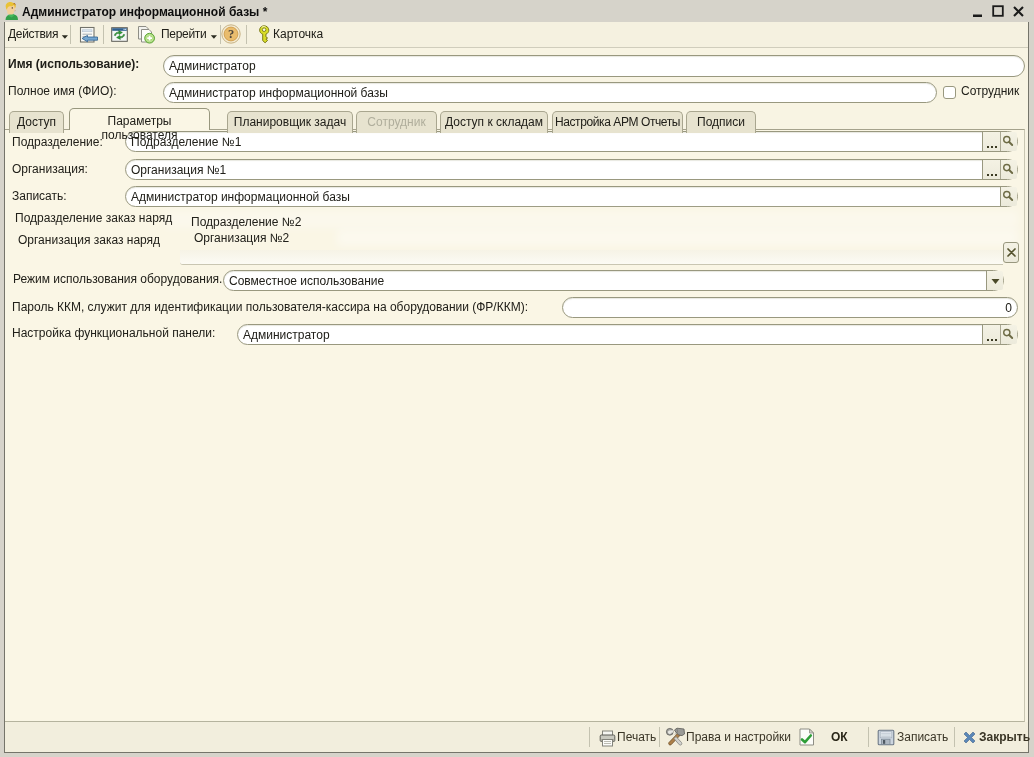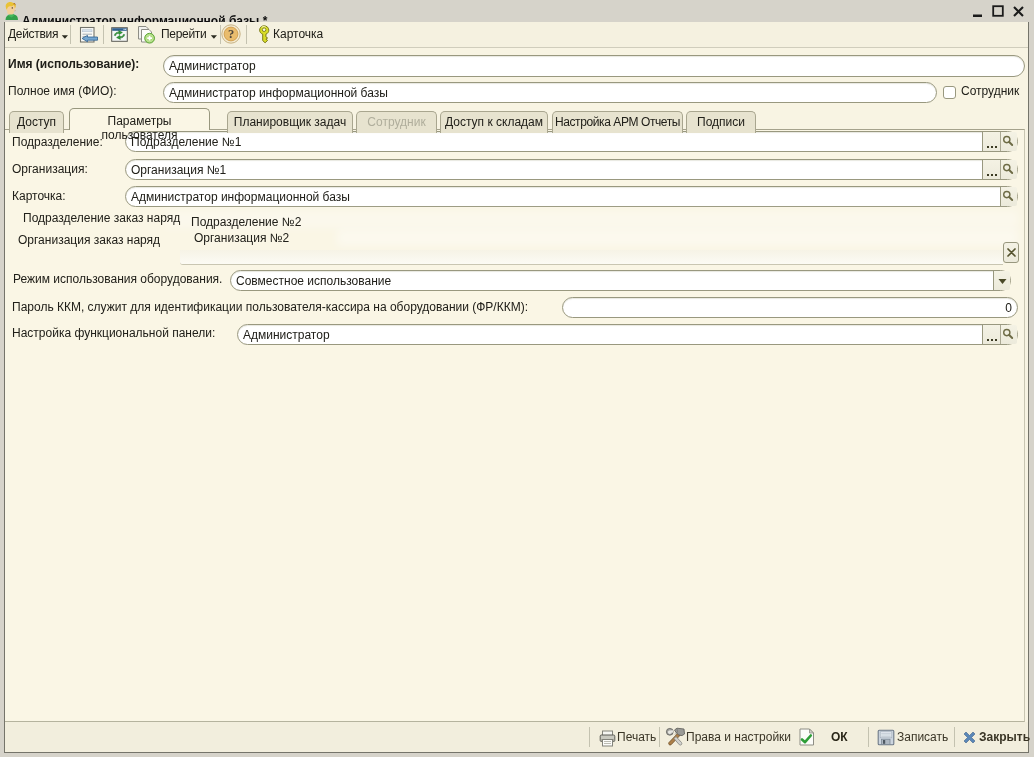--- a/index.html
+++ b/index.html
@@ -44,21 +44,21 @@
 <div class="abs" id="titlebar"></div>
 <svg class="abs" style="left:3px;top:1px" width="17" height="20" viewBox="0 0 17 20">
   <path d="M2.5 19 C2.5 15.5 4.5 13.5 8 13.2 L10.5 13.2 C13.5 13.7 15 15.5 15 19 Z" fill="#34a04a"></path>
   <path d="M5 14.5 L7 12.5 L10 12.5 L11 14.5 L8.6 16.5 Z" fill="#45b85c"></path>
   <path d="M12.2 8.5 C13 5 11.5 2.2 8.3 1.6 C5.2 1 3.2 3 3 5.5 C2.8 7.8 3.6 9.5 4.4 10.3 L4.2 12.2 L6 13.4 L9.5 13.6 L10.9 11.8 L10.8 10.2 Z" fill="#f3cf9a"></path>
   <path d="M8.6 1.2 C4.8 0.4 2.6 3 2.7 5.4 C2.8 7 3.4 8 3.9 8.6 C4.4 7.6 4.2 6.6 5.4 5.8 C6.6 5 8.2 5.6 9.2 5.2 C10.2 4.8 10.4 4 10.4 4 C11.3 4.6 11.7 5.6 11.7 7.2 C12.3 6.6 12.6 6.2 12.8 5.4 C13 3.4 11.4 1.8 8.6 1.2 Z" fill="#e9c235"></path>
   <path d="M10.4 3.4 C11.6 2.8 12.6 3.6 12.8 4.8 C13 3.6 12.2 2.2 10.8 2 Z" fill="#a8601c"></path>
   <circle cx="9.3" cy="6.9" r="0.7" fill="#3a2c18"></circle>
   <path d="M11.9 9.3 L12.4 9.8 L11.7 10.2" stroke="#c89060" stroke-width="0.7" fill="none"></path>
 </svg>
-<div class="abs" style="left:22px;top:5px;font-weight:bold;font-size:12px;color:#0d0d0d;margin-top:9px;">Администратор информационной базы *</div>
+<div class="abs" style="left:22px;top:5px;font-weight:bold;font-size:12px;color:#0d0d0d;">Администратор информационной базы *</div>
 <svg class="abs" style="left:968px;top:3px" width="62" height="16" viewBox="0 0 62 16">
   <rect x="5" y="11.5" width="9" height="2.5" fill="#1b1b1b"></rect>
   <rect x="25.2" y="3.2" width="9.6" height="9.6" fill="none" stroke="#1b1b1b" stroke-width="1.8"></rect>
   <path d="M46 4 L55 13 M55 4 L46 13" stroke="#1b1b1b" stroke-width="2.1"></path>
 </svg>
 
 <div class="abs" id="toolbar"></div>
 <div class="abs" style="left:8px;top:27px;letter-spacing:-0.3px;">Действия</div>
 <svg class="abs" style="left:61px;top:34px" width="8" height="6" viewBox="0 0 8 6">
     <path d="M0.8 1.2 L7 1.2 L3.9 4.8 Z" fill="#2a2a20"></path>
@@ -154,46 +154,46 @@
         <rect x="4" y="0" width="2" height="2" fill="#3c3b24"></rect>
         <rect x="8" y="0" width="2" height="2" fill="#3c3b24"></rect>
       </svg>
       <i class="vd"></i>
       <svg class="magsvg" width="13" height="13" viewBox="0 0 13 13">
         <circle cx="4.8" cy="4.6" r="3.1" fill="none" stroke="#6d6b45" stroke-width="1.4"></circle>
         <path d="M7.2 7 L10.2 10" stroke="#6d6b45" stroke-width="1.9" stroke-linecap="round"></path>
       </svg>
     </span>
   </div>
-<div class="abs lbl" style="left:12px;top:189px;">Карточка:</div>
+<div class="abs lbl" style="left:12px;top:189px;">Записать:</div>
 <div class="abs field" style="left:125px;top:186px;width:893px;height:21px;">
     <span class="txt">Администратор информационной базы</span>
   <span class="fbtns" style="width:16px;">
       <svg class="magsvg" width="13" height="13" viewBox="0 0 13 13">
         <circle cx="4.8" cy="4.6" r="3.1" fill="none" stroke="#6d6b45" stroke-width="1.4"></circle>
         <path d="M7.2 7 L10.2 10" stroke="#6d6b45" stroke-width="1.9" stroke-linecap="round"></path>
       </svg>
     </span>
   </div>
 <div class="abs" style="left:165px;top:211px;width:853px;height:17px;background:rgba(255,255,255,0.30);filter:blur(4px);"></div>
 <div class="abs" style="left:337px;top:229px;width:681px;height:17px;background:rgba(255,255,255,0.38);filter:blur(4px);"></div>
-<div class="abs lbl" style="left:15px;top:211px;margin-left:8px;">Подразделение заказ наряд</div>
+<div class="abs lbl" style="left:15px;top:211px;">Подразделение заказ наряд</div>
 <div class="abs lbl" style="left:191px;top:215px;">Подразделение №2</div>
 <div class="abs lbl" style="left:18px;top:233px;">Организация заказ наряд</div>
 <div class="abs lbl" style="left:194px;top:231px;">Организация №2</div>
 
 <div class="abs" style="left:180px;top:250px;width:823px;height:14px;border-bottom:1px solid #c9c6b2;background:linear-gradient(#f6f3e6,#fcfbf4);border-radius:0 0 0 3px;"></div>
 <div class="abs xbtn" style="left:1003px;top:242px;width:16px;height:21px;background:linear-gradient(#f4f2e4,#eceadb);border:1px solid #99987f;border-radius:3px;box-sizing:border-box;">
     <svg class="xsvg" style="position:absolute;left:3px;top:5px" width="9" height="9" viewBox="0 0 9 9">
       <path d="M1 1 L8 8 M8 1 L1 8" stroke="#55532e" stroke-width="1.7" stroke-linecap="round"></path>
     </svg>
   </div>
 
 <div class="abs lbl" style="left:13px;top:272px;">Режим использования оборудования.</div>
-<div class="abs field" style="left:230px;top:270px;width:781px;height:21px;">
+<div class="abs field" style="left:223px;top:270px;width:781px;height:21px;">
     <span class="txt">Совместное использование</span>
   <span class="fbtns" style="width:16px;">
       <svg class="ddsvg" width="9" height="7" viewBox="0 0 9 7">
         <path d="M0.5 1 L8.5 1 L4.5 6 Z" fill="#4a4928"></path>
       </svg>
     </span>
   </div>
 <div class="abs lbl" style="left:12px;top:300px;font-size:12px;">Пароль ККМ, служит для идентификации пользователя-кассира на оборудовании (ФР/ККМ):</div>
 <div class="abs field" style="left:562px;top:297px;width:456px;height:21px;">
     <span class="txt" style="left:auto;right:5px;">0</span>

